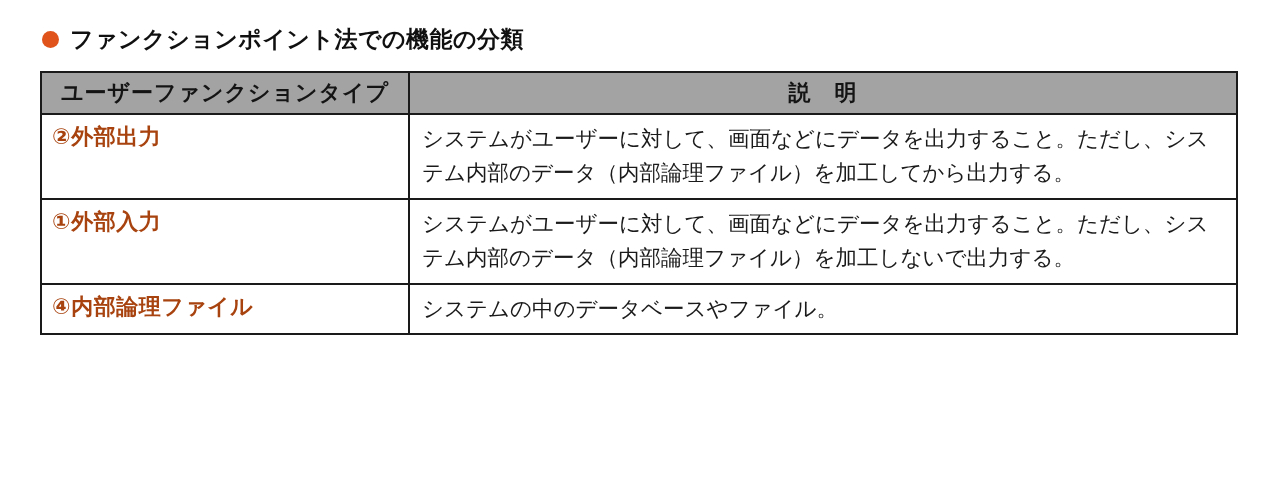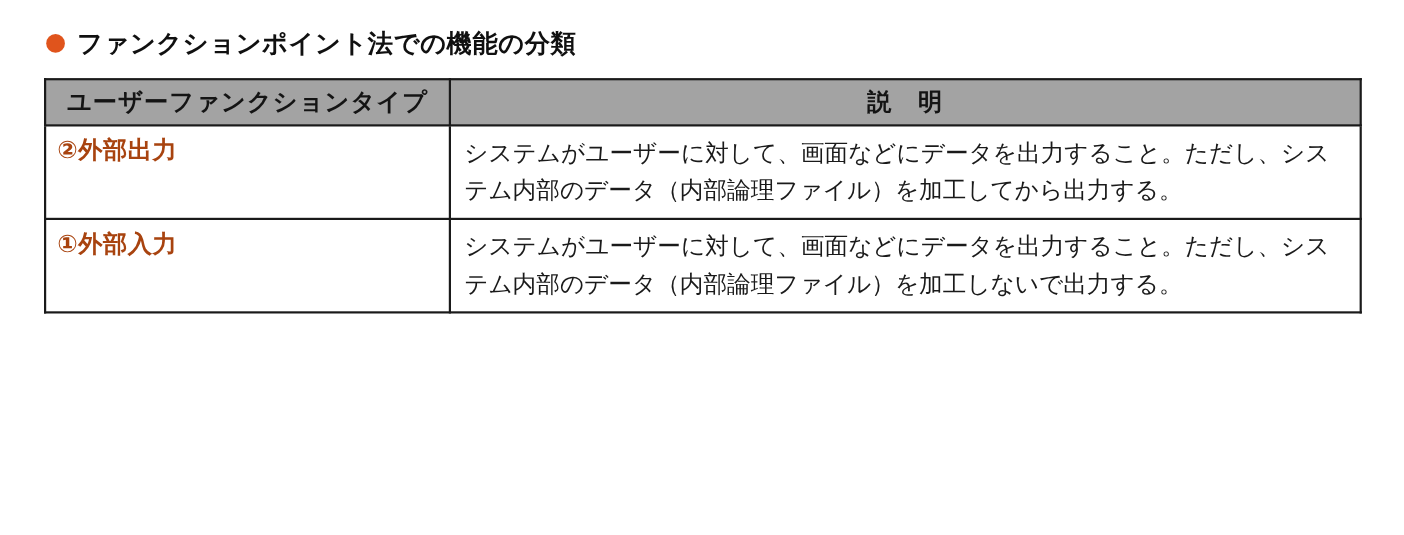--- a/index.html
+++ b/index.html
@@ -92,16 +92,20 @@
     </thead>
     <tbody>
       <tr>
         <td class="type-cell">②外部出力</td>
         <td class="desc-cell">システムがユーザーに対して、画面などにデータを出力すること。ただし、システム内部のデータ（内部論理ファイル）を加工してから出力する。</td>
       </tr>
       <tr>
         <td class="type-cell">①外部入力</td>
         <td class="desc-cell">システムがユーザーに対して、画面などにデータを出力すること。ただし、システム内部のデータ（内部論理ファイル）を加工しないで出力する。</td>
       </tr>
+      <tr>
+        <td class="type-cell">④内部論理ファイル</td>
+        <td class="desc-cell">システムの中のデータベースやファイル。</td>
+      </tr>
     </tbody>
   </table>
 
 </div>
 
 </body></html>

